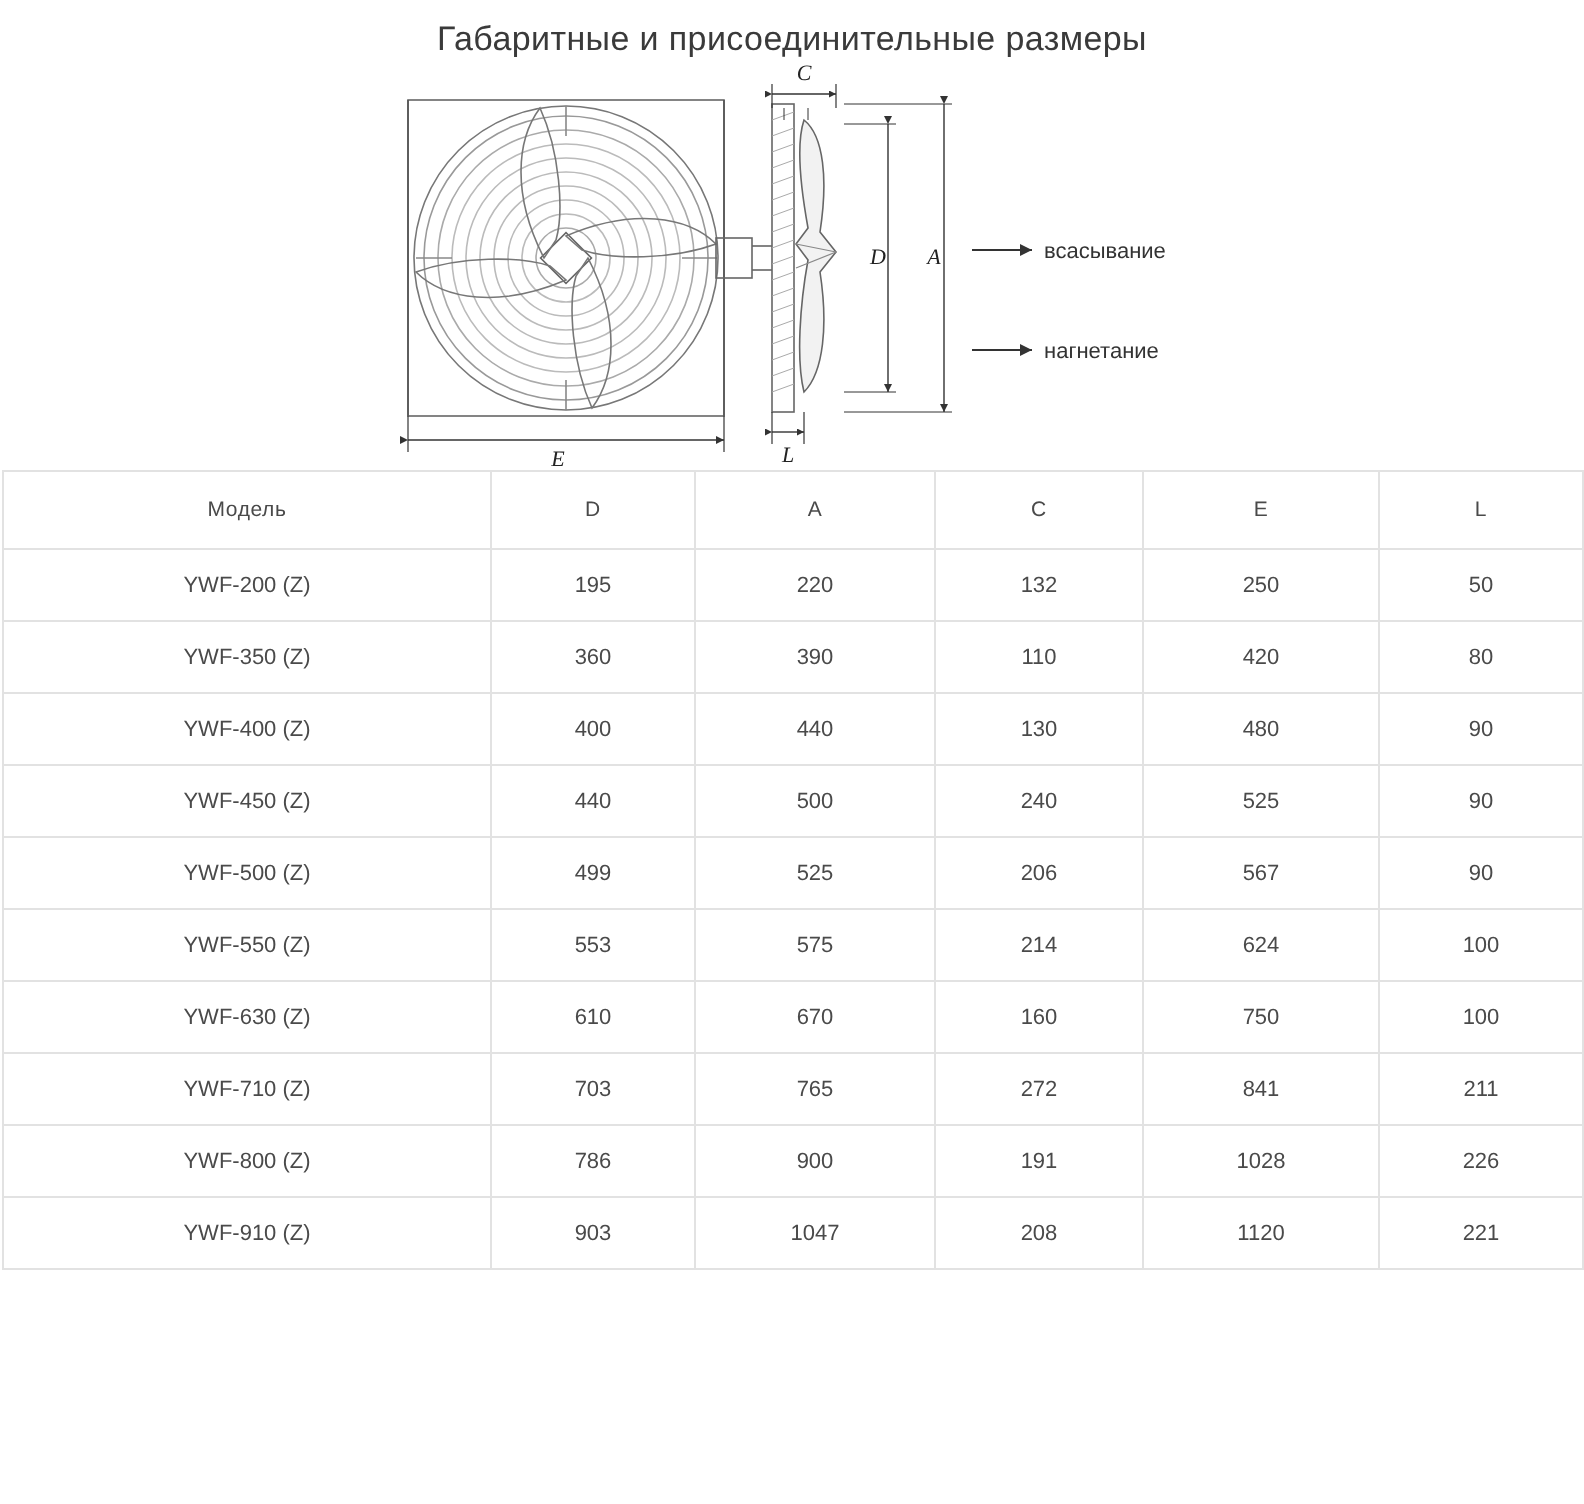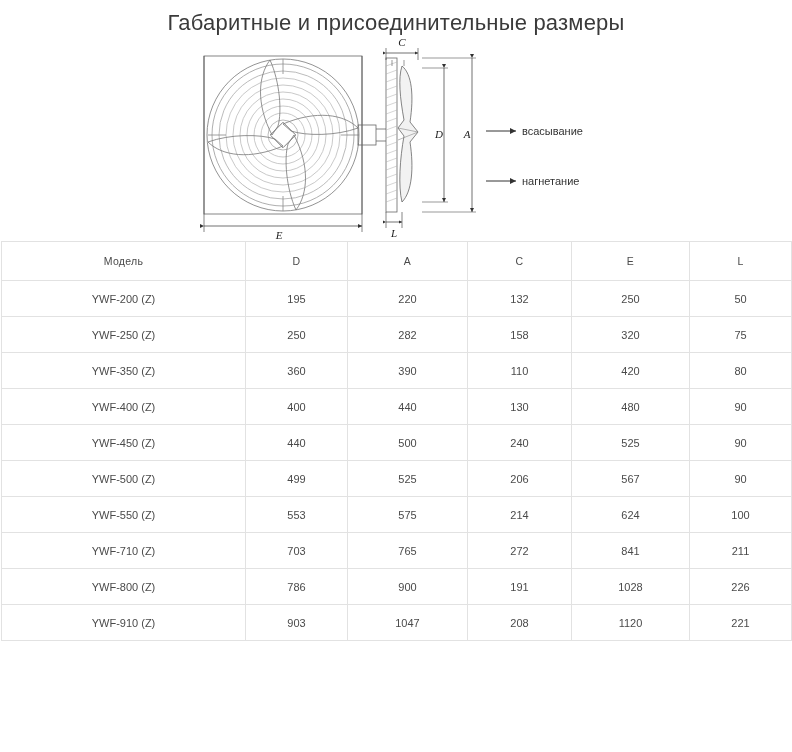--- a/index.html
+++ b/index.html
@@ -14,21 +14,21 @@
     color: #333333;
     overflow: hidden;
   }
   #page {
     position: relative;
     width: 792px;
     height: 752px;
   }
   .title {
     text-align: center;
-    font-size: 22px;
+    font-size: 17px;
     color: #3a3a3a;
     font-weight: 400;
     padding-top: 10px;
     letter-spacing: 0.2px;
   }
   .diagram-wrap {
     position: relative;
     width: 792px;
     height: 205px;
   }
@@ -228,28 +228,20 @@
     <tbody>
       <tr>
         <td>YWF-200 (Z)</td>
         <td>195</td>
         <td>220</td>
         <td>132</td>
         <td>250</td>
         <td>50</td>
       </tr>
       <tr>
-        <td>YWF-250 (Z)</td>
-        <td>250</td>
-        <td>282</td>
-        <td>158</td>
-        <td>320</td>
-        <td>75</td>
-      </tr>
-      <tr>
         <td>YWF-350 (Z)</td>
         <td>360</td>
         <td>390</td>
         <td>110</td>
         <td>420</td>
         <td>80</td>
       </tr>
       <tr>
         <td>YWF-400 (Z)</td>
         <td>400</td>
@@ -276,20 +268,28 @@
       </tr>
       <tr>
         <td>YWF-550 (Z)</td>
         <td>553</td>
         <td>575</td>
         <td>214</td>
         <td>624</td>
         <td>100</td>
       </tr>
       <tr>
+        <td>YWF-630 (Z)</td>
+        <td>610</td>
+        <td>670</td>
+        <td>160</td>
+        <td>750</td>
+        <td>100</td>
+      </tr>
+      <tr>
         <td>YWF-710 (Z)</td>
         <td>703</td>
         <td>765</td>
         <td>272</td>
         <td>841</td>
         <td>211</td>
       </tr>
       <tr>
         <td>YWF-800 (Z)</td>
         <td>786</td>

